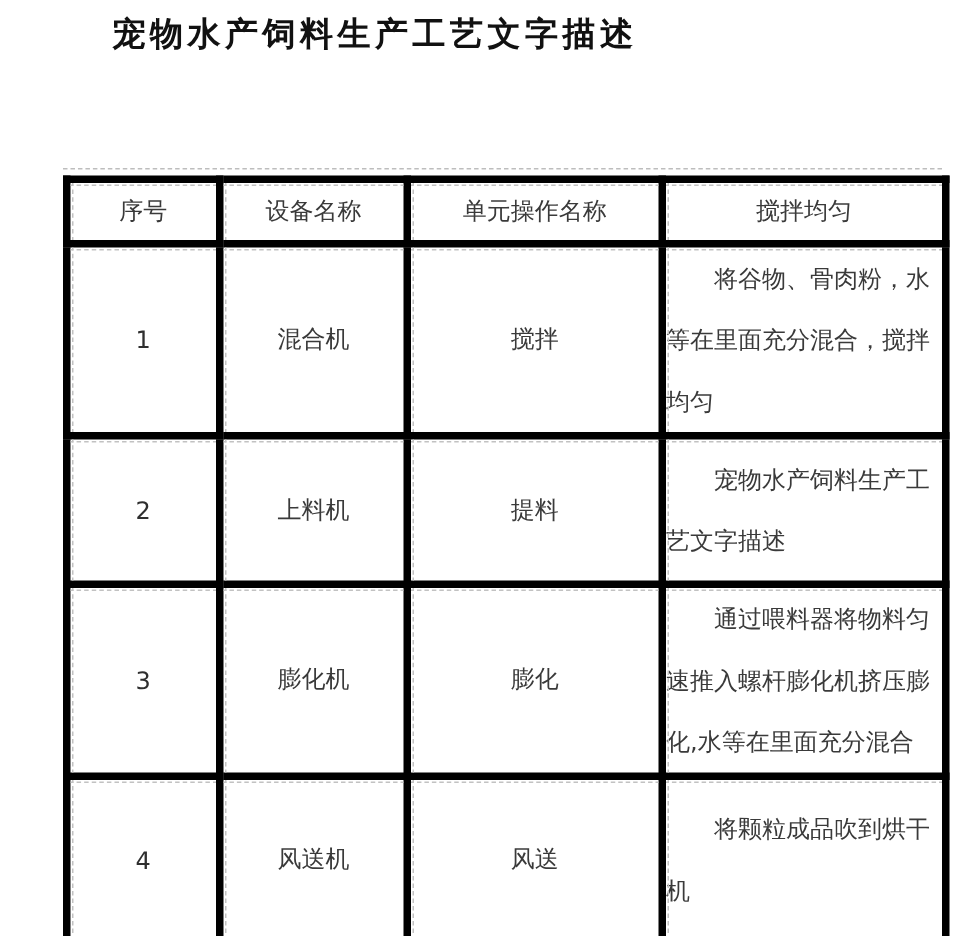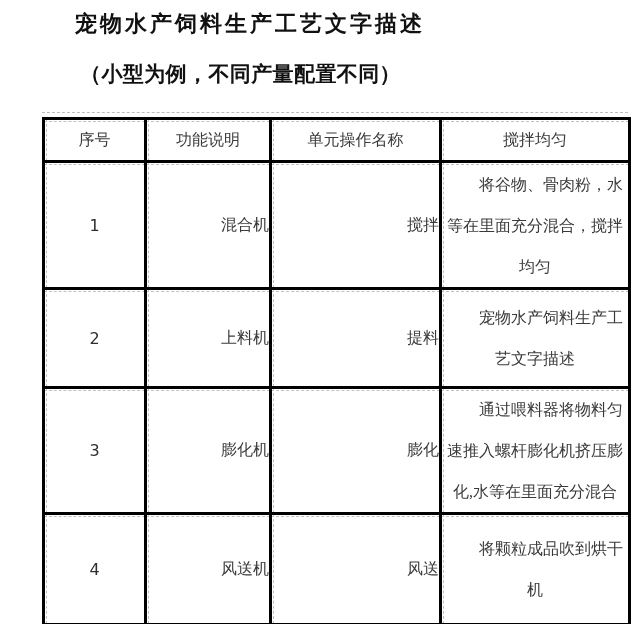--- a/index.html
+++ b/index.html
@@ -63,21 +63,21 @@
     font-size: 16px;
     color: #3a3a3a;
   }
   col.c1 { width: 102px; }
   col.c2 { width: 125px; }
   col.c3 { width: 170px; }
   col.c4 { width: 189px; }
 
   table.process th,
   table.process td {
-    border: 3px solid #000000;
+    border: 5px solid #000000;
     position: relative;
     font-weight: normal;
     vertical-align: middle;
     padding: 0;
     overflow: hidden;
   }
   
   table.process th::before,
   table.process td::before {
     content: "";
@@ -107,55 +107,53 @@
 
   table.process th {
     text-align: center;
   }
   td.c-no {
     text-align: center;
     padding-left: 22px; 
     color: #2f2f2f;
   }
   td.c-dev {
-    text-align: right;
+    text-align: center;
   }
   td.c-op {
-    text-align: right;
+    text-align: center;
     padding-left: 9px;
   }
   td.c-desc {
-    text-align: center;
+    text-align: left;
     padding: 0 5px 0 5px;
     line-height: 41px;
     text-indent: 2em;
-    font-family: Liberation Serif, serif;
   }
 </style>
 </head>
 <body>
 
 <div class="page">
 
   <h1 class="doc-title">宠物水产饲料生产工艺文字描述</h1>
 
-  <div class="doc-subtitle">（小型为例，不同产量配置不同）</div>
 
   <div class="table-wrap">
     <table class="process">
       <colgroup>
         <col class="c1">
           <col class="c2">
           <col class="c3">
           <col class="c4">
       </colgroup>
       <thead>
         <tr class="row-header">
           <th>序号</th>
-          <th>功能说明</th>
+          <th>设备名称</th>
           <th>单元操作名称</th>
           <th>搅拌均匀</th>
         </tr>
       </thead>
       <tbody>
         <tr class="row-1">
           <td class="c-no">1</td>
           <td class="c-dev">混合机</td>
           <td class="c-op">搅拌</td>
           <td class="c-desc">将谷物、骨肉粉，水等在里面充分混合，搅拌均匀</td>

